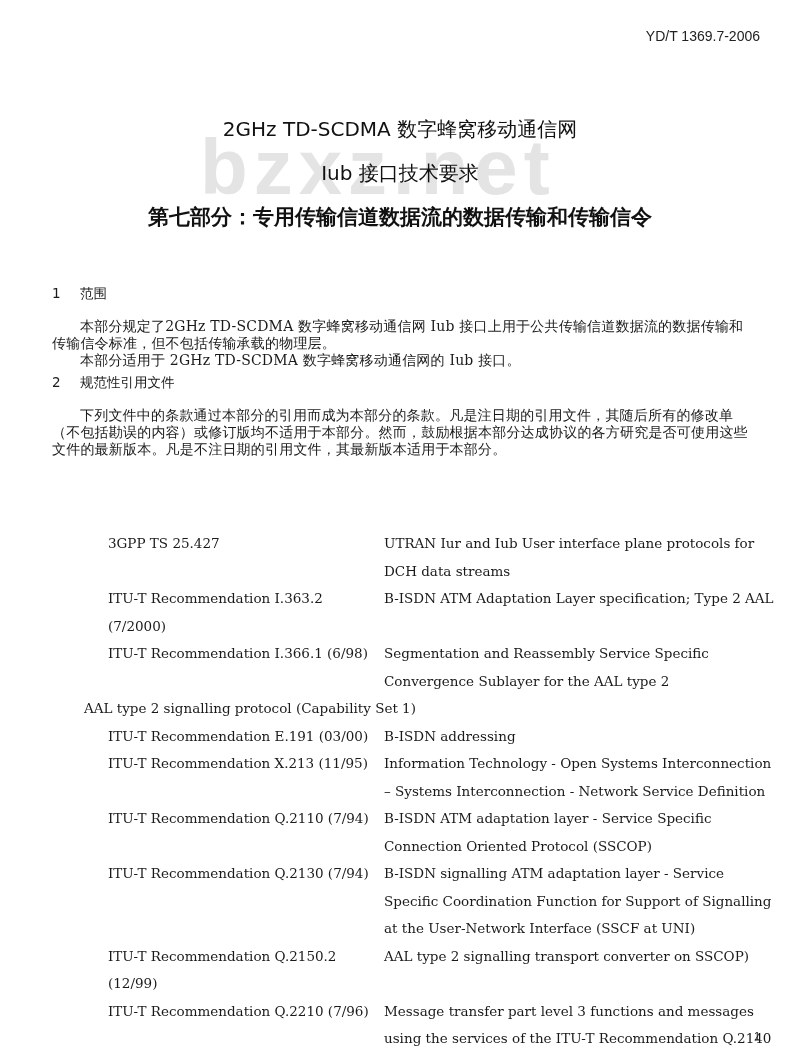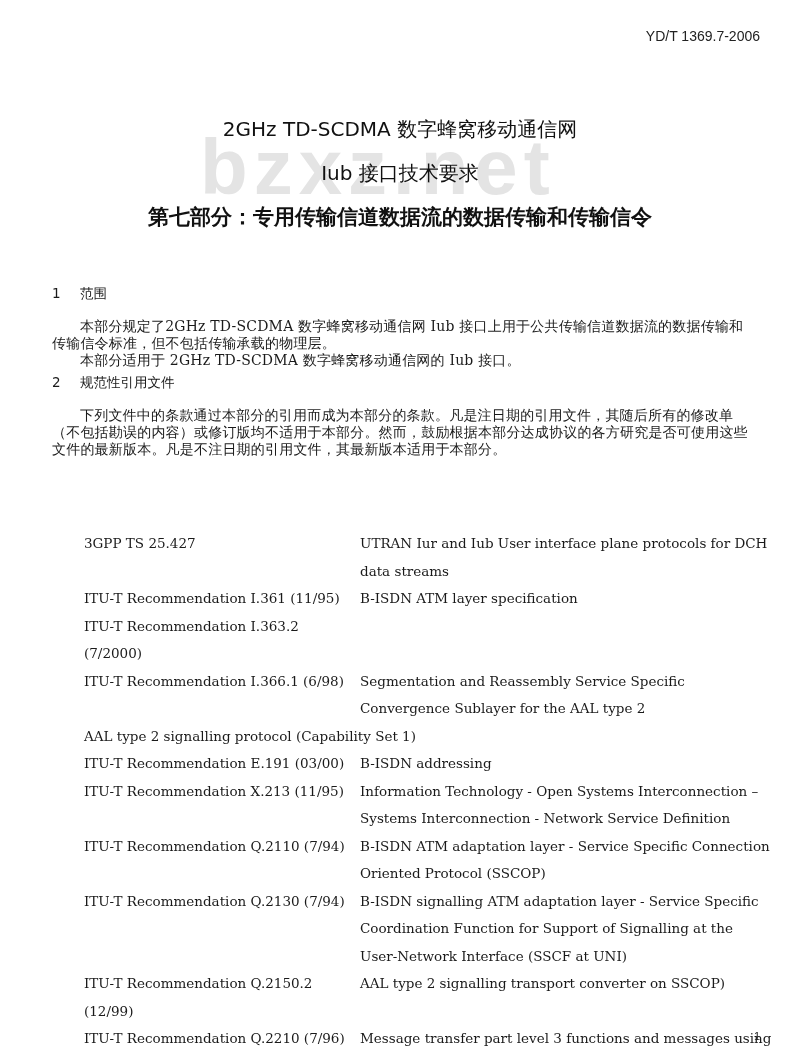--- a/index.html
+++ b/index.html
@@ -35,21 +35,21 @@
   .content { position: absolute; top: 280px; left: 52px; width: 700px; font-size: 14px; z-index: 1; }
   .section-heading {
     font-family: "DejaVu Sans", "Liberation Sans", sans-serif;
     font-size: 13.5px; height: 26px; line-height: 26px; color: #1a1a1a;
   }
   .section-heading .num { display: inline-block; width: 28px; }
   .para { line-height: 17px; text-indent: 28px; margin: 0; font-size: 14px; letter-spacing: 0.2px; }
   .gap-s { height: 12px; }
   .refs { position: absolute; top: 530px; left: 84px; width: 690px; z-index: 1; }
   .ref-row { display: flex; font-size: 13.5px; }
-  .ref-id { width: 276px; flex: 0 0 276px; line-height: 27.5px; }
+  .ref-id { width: 276px; flex: 0 0 276px; line-height: 27.5px; margin-left: 24px; }
   .ref-title { flex: 1; line-height: 27.5px; }
   .page-num {
     position: absolute; bottom: 12px; right: 40px;
     font-family: "Liberation Sans", "DejaVu Sans", sans-serif; font-size: 11px;
   }
 </style>
 </head>
 <body>
 
 <div class="std-code">YD/T 1369.7-2006</div>
@@ -75,25 +75,22 @@
   <div class="gap-s"></div>
   <p class="para">下列文件中的条款通过本部分的引用而成为本部分的条款。凡是注日期的引用文件，其随后所有的修改单（不包括勘误的内容）或修订版均不适用于本部分。然而，鼓励根据本部分达成协议的各方研究是否可使用这些文件的最新版本。凡是不注日期的引用文件，其最新版本适用于本部分。</p>
 </div>
 
 <div class="refs">
   <div class="ref-row">
     <div class="ref-id">3GPP TS 25.427</div>
     <div class="ref-title">UTRAN Iur and Iub User interface plane protocols for DCH data streams</div>
   </div>
   <div class="ref-row">
-    <div class="ref-id">ITU-T Recommendation I.361 (11/95)</div>
-    <div class="ref-title">B-ISDN ATM layer specification</div>
-  </div>
-  <div class="ref-row">
     <div class="ref-id">ITU-T Recommendation I.363.2 (7/2000)</div>
+    <div class="ref-title">B-ISDN ATM Adaptation Layer specification; Type 2 AAL</div>
   </div>
   <div class="ref-row">
     <div class="ref-id">ITU-T Recommendation I.366.1 (6/98)</div>
     <div class="ref-title">Segmentation and Reassembly Service Specific Convergence Sublayer for the AAL type 2</div>
   </div>
   <div class="ref-row">
     <div class="ref-title">AAL type 2 signalling protocol (Capability Set 1)</div>
   </div>
   <div class="ref-row">
     <div class="ref-id">ITU-T Recommendation E.191 (03/00)</div>

